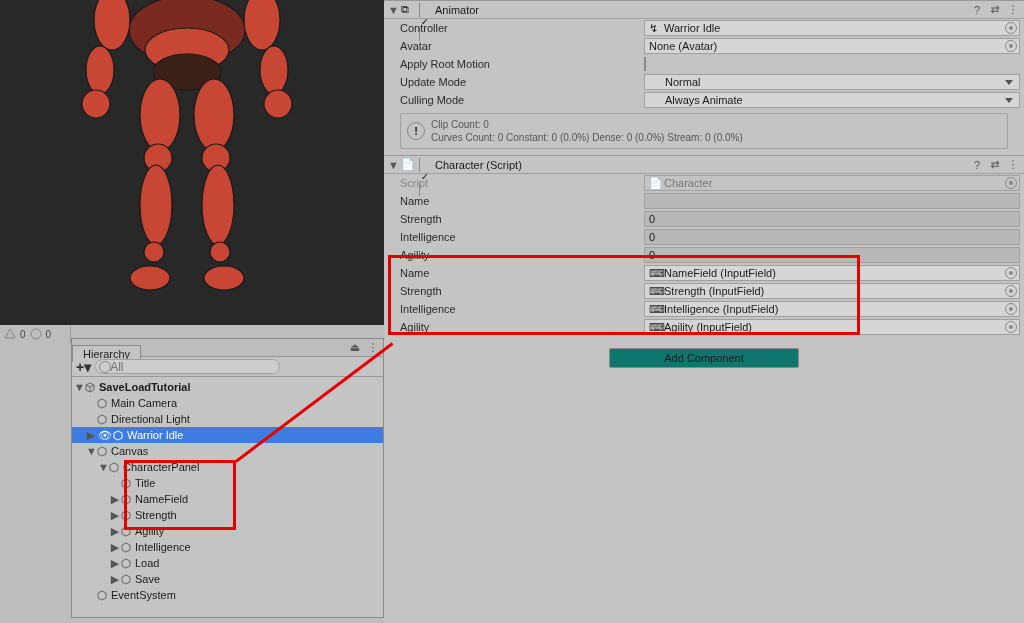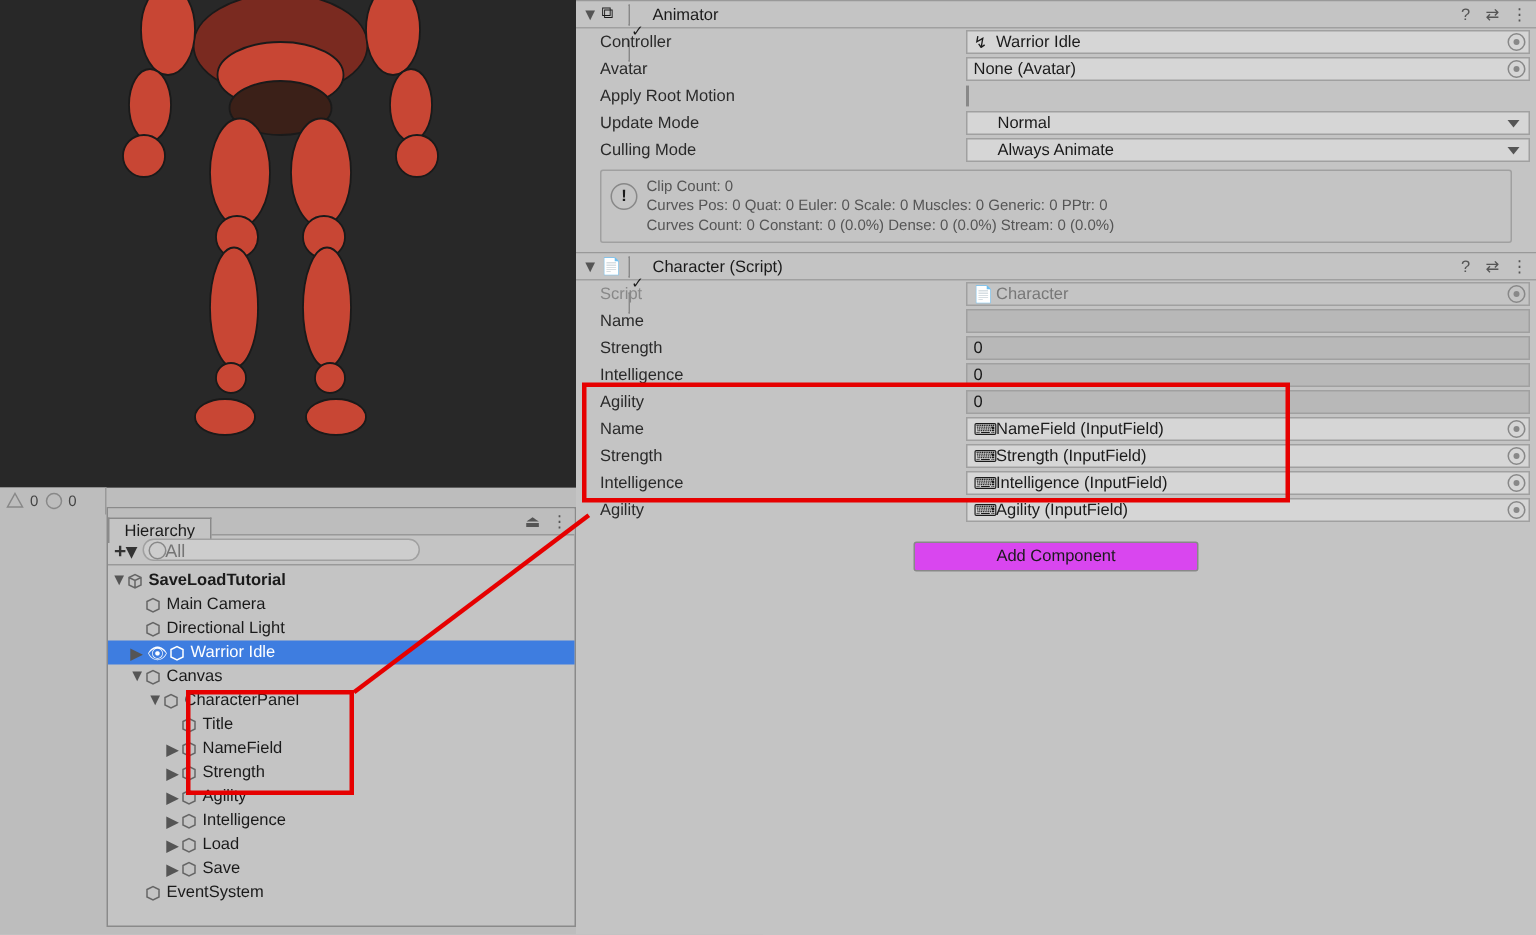--- a/index.html
+++ b/index.html
@@ -58,21 +58,21 @@
   .field .objicon{width:12px;height:12px;margin-right:3px;}
   .field .picker{position:absolute;right:2px;top:1px;width:12px;height:12px;border:1px solid #888;border-radius:50%;}
   .field .picker::after{content:"";position:absolute;left:3px;top:3px;width:4px;height:4px;background:#888;border-radius:50%;}
   .dropdown{position:relative;padding-left:20px;}
   .dropdown::after{content:"";position:absolute;right:6px;top:5px;border-left:4px solid transparent;border-right:4px solid transparent;border-top:5px solid #555;}
   .checkbox{width:14px;height:14px;background:#d6d6d6;border:1px solid #888;}
   .checkbox.on::after{content:"✓";font-size:10px;line-height:12px;display:block;text-align:center;}
   .infobox{margin:4px 16px; border:1px solid #a0a0a0; border-radius:2px; padding:4px 6px 4px 30px; position:relative; background:#c4c4c4;}
   .infobox .bang{position:absolute;left:6px;top:8px;width:18px;height:18px;border:1px solid #888;border-radius:50%;display:flex;align-items:center;justify-content:center;font-weight:bold;}
   .infobox p{font-size:10px;color:#555;line-height:1.3;}
-  .addbtn{display:block;margin:12px auto;width:190px;height:20px;background:#d946ef;border:1px solid #888;border-radius:2px;text-align:center;line-height:18px;}
+  .addbtn{display:block;margin:12px auto;width:190px;height:20px;background:#0f766e;border:1px solid #888;border-radius:2px;text-align:center;line-height:18px;}
 
   
   .redbox{position:absolute;border:3px solid #e60000;pointer-events:none;}
   .redline{position:absolute;border-top:3px solid #e60000;transform-origin:left center;pointer-events:none;}
 
   
   .cube-outline path{fill:none;stroke:#666;stroke-width:1;}
 </style>
 </head>
 <body>
@@ -284,21 +284,20 @@
       <div class="label">Culling Mode</div>
       <div class="val">
           <div class="field dropdown">
             <span>Always Animate</span>
           </div>
         </div>
     </div>
     <div class="infobox">
       <div class="bang">!</div>
       <p>Clip Count: 0</p>
-      <p>Curves Pos: 0 Quat: 0 Euler: 0 Scale: 0 Muscles: 0 Generic: 0 PPtr: 0</p>
       <p>Curves Count: 0 Constant: 0 (0.0%) Dense: 0 (0.0%) Stream: 0 (0.0%)</p>
     </div>
   </div>
 
   <div class="comp" style="margin-top:6px;">
     <div class="comp-header">
       <span class="fold">▼</span>
       <span class="icon">📄</span>
       <span class="check"><span class="checkbox on"></span></span>
       <span class="title">Character (Script)</span>

